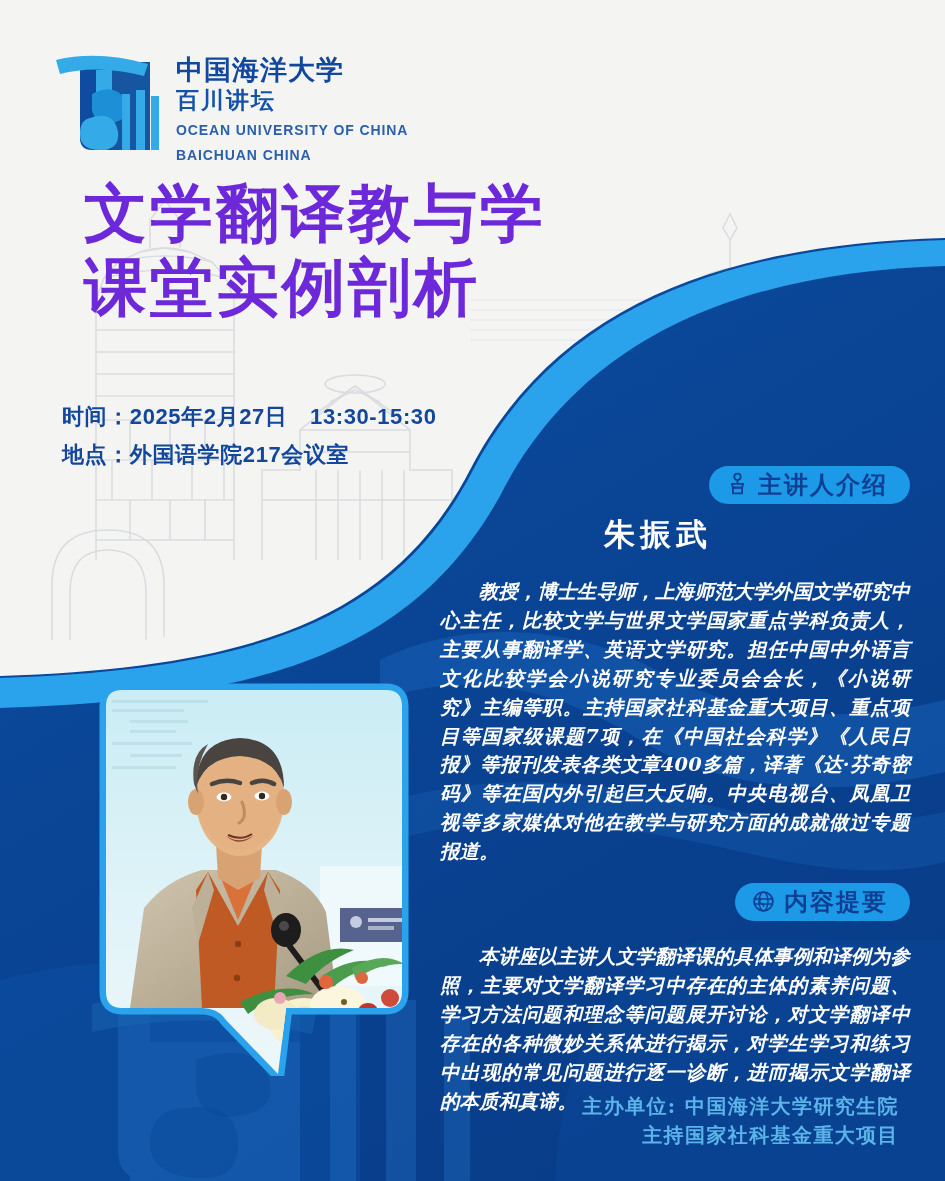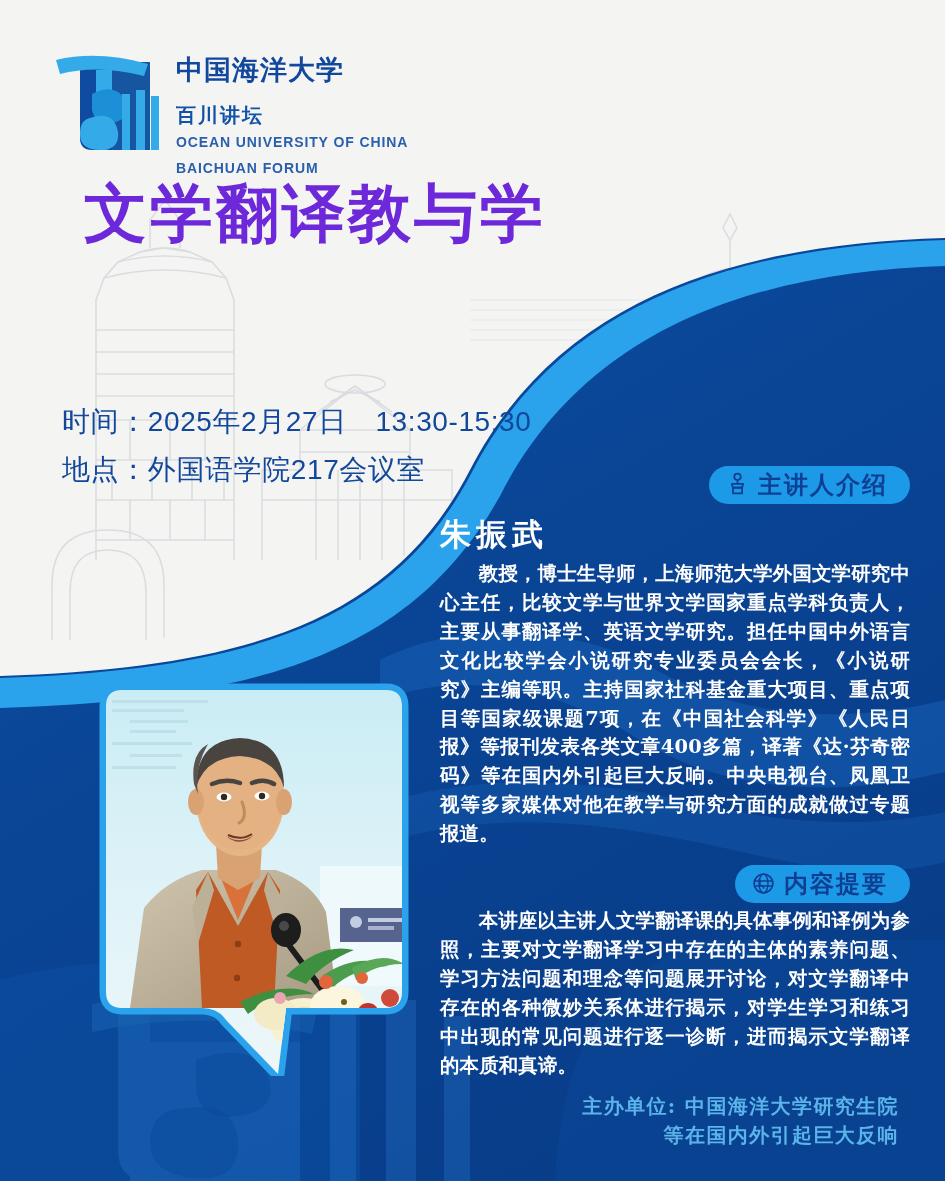--- a/index.html
+++ b/index.html
@@ -16,41 +16,41 @@
   .logo-block{position:absolute;left:52px;top:46px;width:300px;height:110px;}
   .logo-mark{position:absolute;left:0;top:0;width:120px;height:110px;}
   .logo-text{position:absolute;left:124px;top:10px;width:180px;}
   .logo-cn1{
     font-family:"DejaVu Serif","Liberation Serif",serif;
     font-size:27px;font-weight:700;color:#11489e;letter-spacing:1px;
     line-height:1.05;white-space:nowrap;
   }
   .logo-cn2{
     font-family:"Liberation Sans",sans-serif;
-    font-size:20px;font-weight:700;color:#1352a8;letter-spacing:2px;
-    line-height:1.2;margin-top:19px;white-space:nowrap;
+    font-size:23px;font-weight:700;color:#1352a8;letter-spacing:2px;
+    line-height:1.2;margin-top:3px;white-space:nowrap;
   }
   .logo-en{
     font-family:"Liberation Sans",sans-serif;
     font-size:14px;font-weight:700;color:#2a5fae;letter-spacing:.9px;
     line-height:1.45;margin-top:5px;white-space:nowrap;
   }
 
   
   .headline{position:absolute;left:84px;top:176px;width:600px;}
   .headline div{
     font-family:"DejaVu Serif","Liberation Serif",serif;
     font-size:63px;font-weight:700;color:#6d28d9;
     letter-spacing:3px;line-height:1.18;white-space:nowrap;
   }
 
   
   .meta{position:absolute;left:62px;top:398px;width:520px;}
   .meta div{
-    font-size:28px;font-weight:400;color:#12479b;
+    font-size:22px;font-weight:700;color:#12479b;
     letter-spacing:.6px;line-height:1.72;white-space:nowrap;
   }
 
   
   .rightcol{position:absolute;left:440px;top:466px;width:470px;}
 
   .badge{
     display:inline-flex;align-items:center;gap:8px;
     background:#1c9ae8;border-radius:22px;
     padding:6px 22px 7px 16px;
@@ -58,35 +58,36 @@
   }
   .badge-row{width:100%;overflow:hidden;}
   .badge-label{
     font-family:"Liberation Sans",sans-serif;
     font-size:24px;font-weight:700;color:#0f3f93;letter-spacing:2px;
     line-height:1;white-space:nowrap;
   }
   .badge-ico{width:25px;height:25px;flex:0 0 25px;}
 
   .speaker-name{
-    text-align:left;color:#ffffff;
+    text-align:center;color:#ffffff;
     font-family:"DejaVu Serif","Liberation Serif",serif;
     font-size:31px;font-weight:700;letter-spacing:5px;
     margin:10px 0 0 0;padding-right:34px;
   }
 
   .body-text{
     color:#ffffff;
     font-family:"DejaVu Serif","Liberation Serif",serif;
     font-weight:700;
     font-size:19.4px;line-height:1.49;
     letter-spacing:.2px;
     text-align:justify;
     text-indent:2em;
-    margin-top:4px;
+    margin-top:22px;
+    font-style:italic;
   }
   .spacer-sm{height:16px;}
 
   
   .photo-wrap{position:absolute;left:90px;top:676px;width:330px;height:400px;}
 
   
   .footer{
     position:absolute;right:46px;top:1092px;width:420px;text-align:right;
   }
@@ -219,26 +220,27 @@
       <path d="M40,48 q22,-12 34,6 q8,16 -10,22 q-20,6 -24,-12 z" fill="#1c8fd6"></path>
       <path d="M38,72 q24,-8 28,14 q2,18 -18,18 q-20,0 -20,-16 q0,-14 10,-16 z" fill="#35aae9"></path>
       <rect x="70" y="48" width="8" height="56" fill="#35aae9"></rect>
       <rect x="84" y="44" width="9" height="60" fill="#35aae9"></rect>
       <rect x="99" y="50" width="8" height="54" fill="#35aae9"></rect>
     </svg>
     <div class="logo-text">
       <div class="logo-cn1">中国海洋大学</div>
       <div class="logo-cn2">百川讲坛</div>
       <div class="logo-en">OCEAN UNIVERSITY OF CHINA</div>
-      <div class="logo-en">BAICHUAN FORUM</div>
+      <div class="logo-en">BAICHUAN CHINA</div>
     </div>
   </div>
 
   <div class="headline">
     <div>文学翻译教与学</div>
+    <div>课堂实例剖析</div>
   </div>
 
   <div class="meta">
     <div>时间：2025年2月27日　13:30-15:30</div>
     <div>地点：外国语学院217会议室</div>
   </div>
 
   <div class="rightcol">
 
     <div class="badge-row">
@@ -371,16 +373,16 @@
         <rect x="250" y="232" width="70" height="34" fill="#24306b" opacity=".75"></rect>
         <circle cx="266" cy="246" r="6" fill="#dfe6f5" opacity=".8"></circle>
         <rect x="278" y="242" width="34" height="4" fill="#dfe6f5" opacity=".8"></rect>
         <rect x="278" y="250" width="26" height="4" fill="#dfe6f5" opacity=".6"></rect>
       </g>
     </svg>
   </div>
 
   <div class="footer">
     <div>主办单位: 中国海洋大学研究生院</div>
-    <div>等在国内外引起巨大反响</div>
+    <div>主持国家社科基金重大项目</div>
   </div>
 
 </div>
 
 </body></html>

